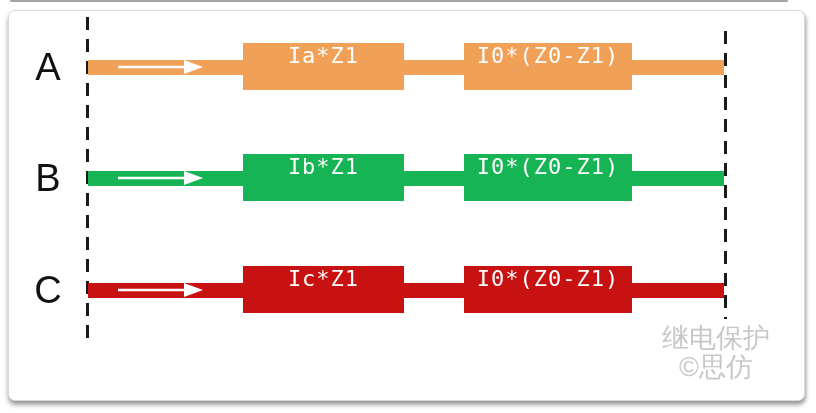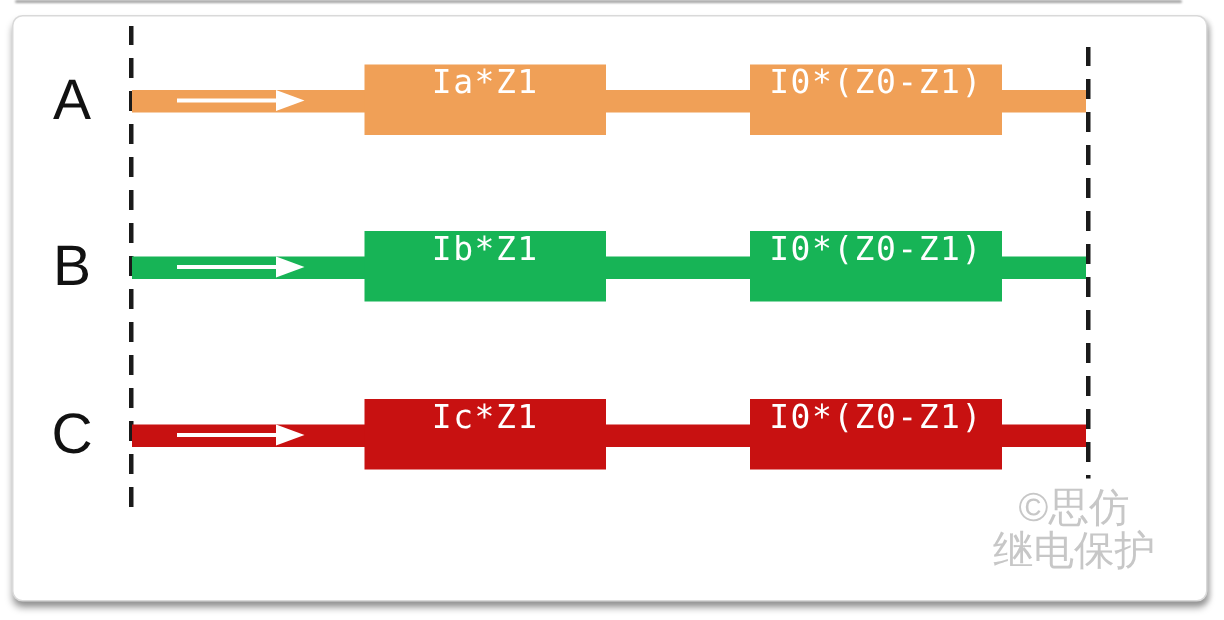--- a/index.html
+++ b/index.html
@@ -36,21 +36,21 @@
     position:absolute; left:88px; top:17px; width:636px; height:15px;
     background:var(--phase);
   }
   .imp-box {
     position:absolute; top:0; height:47px; background:var(--phase);
     display:flex; justify-content:center;
     color:#ffffff; font-family:"DejaVu Sans Mono", monospace;
     font-size:22px; letter-spacing:1px; white-space:nowrap;
   }
   .box1 { left:243px; width:161px; }
-  .box2 { left:500px; width:168px; }
+  .box2 { left:464px; width:168px; }
   .arrow-svg { position:absolute; left:114px; top:15px; }
 
   .watermark {
     position:absolute; left:628px; top:324px; width:176px;
     text-align:center; color:var(--wm,#c7c7c7);
     font-size:27px; line-height:29px;
     font-family:"Liberation Sans", sans-serif;
   }
 </style>
 </head>
@@ -103,16 +103,16 @@
     </svg>
     <div class="imp-box box1">
       <span>Ic*Z1</span>
     </div>
     <div class="imp-box box2">
       <span>I0*(Z0-Z1)</span>
     </div>
   </div>
 
   <div class="watermark" style="--wm: #c7c7c7;">
+    <div>继电保护</div>
     <div>©思仿</div>
-    <div>继电保护</div>
   </div>
 </div>
 
 </body></html>

